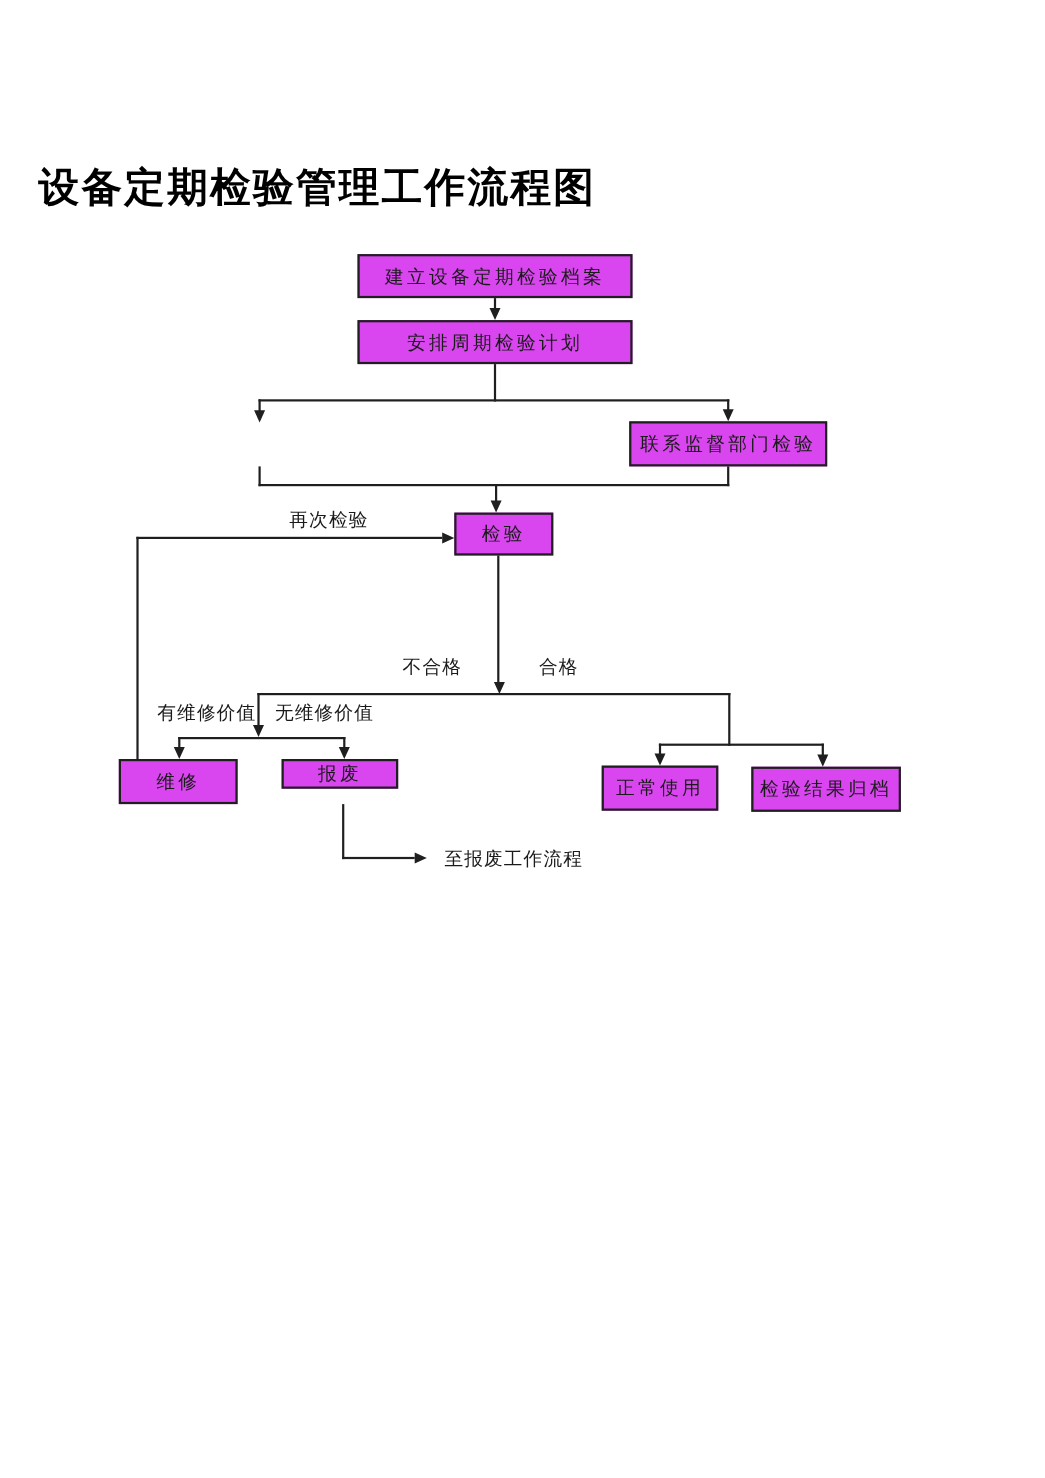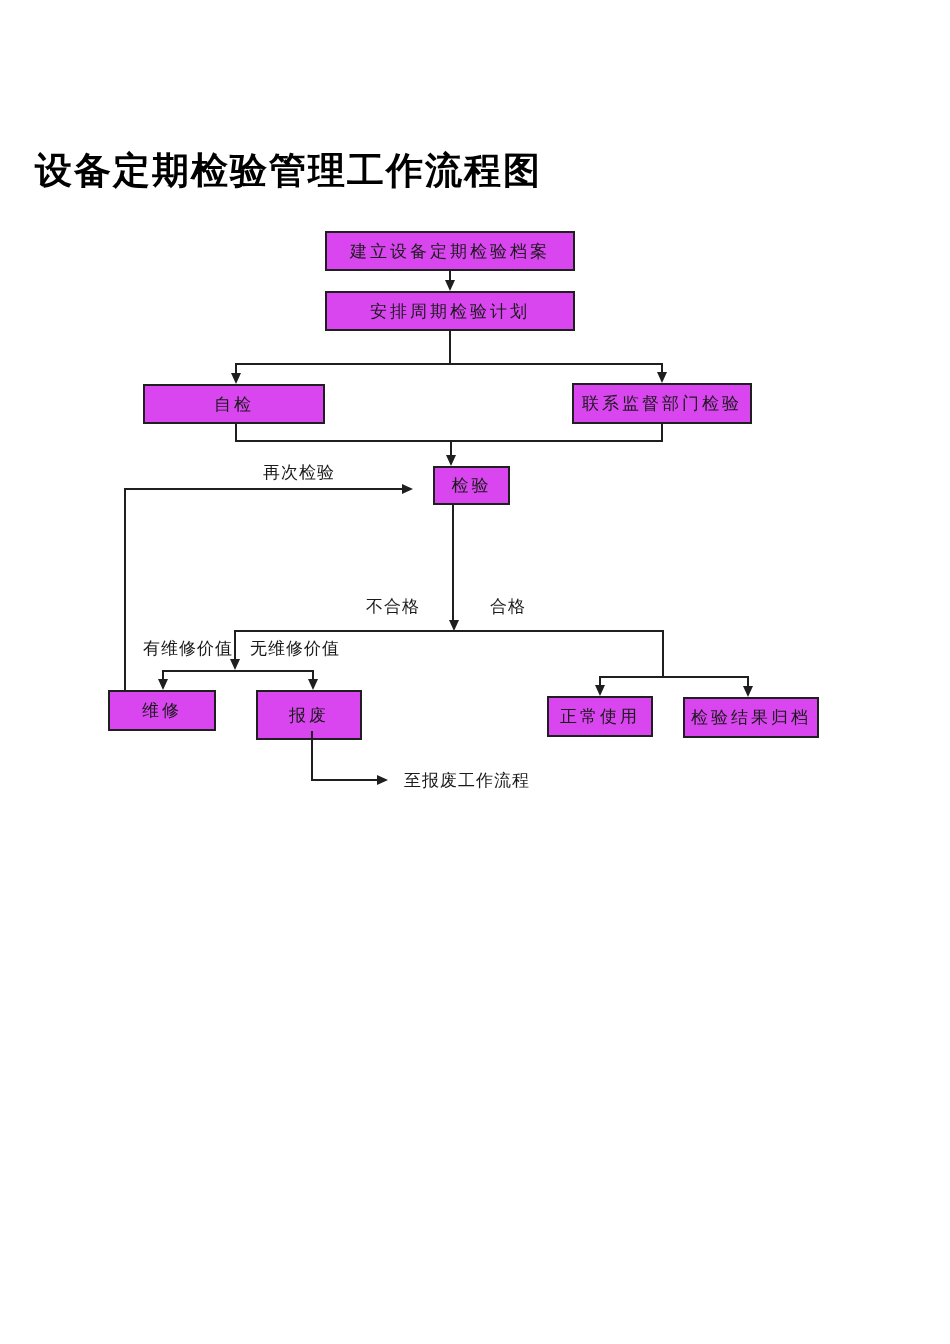--- a/index.html
+++ b/index.html
@@ -60,25 +60,24 @@
 </style>
 </head>
 <body>
 
 <div class="page">
 
   <h1 class="title">设备定期检验管理工作流程图</h1>
 
   <div class="node" style="left:325px; top:231px; width:250px; height:40px;">建立设备定期检验档案</div>
   <div class="node" style="left:325px; top:291px; width:250px; height:40px;">安排周期检验计划</div>
-  <div class="node" style="left:143px; top:384px; width:182px; height:40px;">自检</div>
   <div class="node" style="left:572px; top:383px; width:180px; height:41px;">联系监督部门检验</div>
-  <div class="node" style="left:433px; top:466px; width:77px; height:39px;">检验</div>
+  <div class="node" style="left:413px; top:466px; width:90px; height:39px;">检验</div>
   <div class="node" style="left:108px; top:690px; width:108px; height:41px;">维修</div>
-  <div class="node" style="left:256px; top:690px; width:106px; height:50px;">报废</div>
+  <div class="node" style="left:256px; top:690px; width:106px; height:27px;">报废</div>
   <div class="node" style="left:547px; top:696px; width:106px; height:41px;">正常使用</div>
   <div class="node" style="left:683px; top:697px; width:136px; height:41px;">检验结果归档</div>
 
   <div class="vl" style="left:449px; top:271px; height:10px;"></div>
   <div class="ad" style="left:445px; top:280px;"></div>
 
   <div class="vl" style="left:449px; top:331px; height:34px;"></div>
   <div class="hl" style="left:235px; top:363px; width:428px;"></div>
   <div class="vl" style="left:235px; top:363px; height:11px;"></div>
   <div class="ad" style="left:231px; top:373px;"></div>

